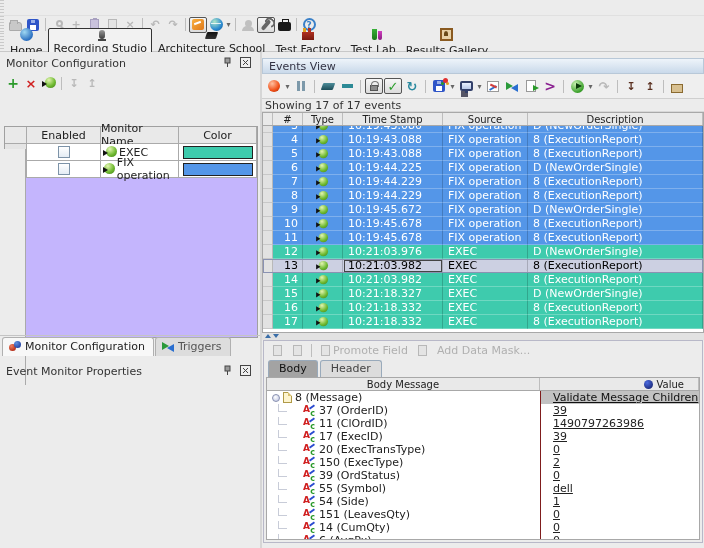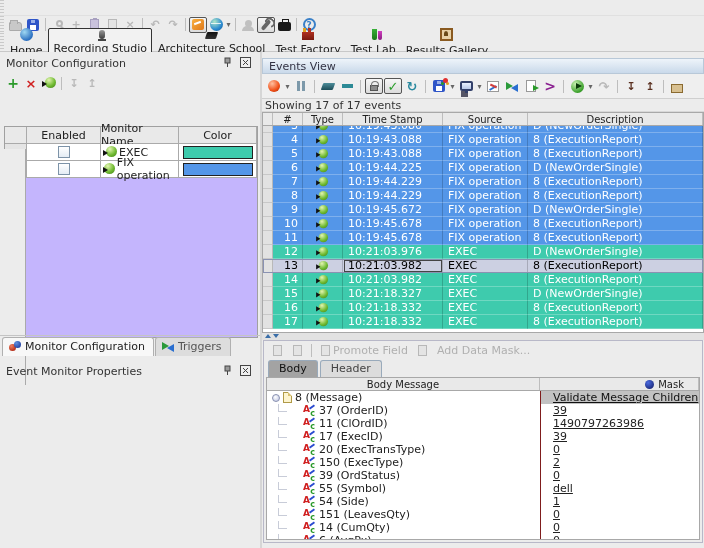--- a/index.html
+++ b/index.html
@@ -694,21 +694,21 @@
     <div id="dt-tabs">
 
     <span class="dtab on"><span>Body</span></span>
         <span class="dtab"><span>Header</span></span>
       </div>
     <div id="tree-wrap">
       <div class="tr-grid tr-head">
         <div class="h-name">Body Message</div>
         <div class="h-val">
             <span class="vico"></span>
-            <span>Mask</span>
+            <span>Value</span>
           </div>
       </div>
       <div>
 
       <div class="tr-grid tr-row kind-message">
           <div class="cell-name">
             <span class="exp"></span>
             <span class="doc"></span>
 
             <span>8 (Message)</span>

